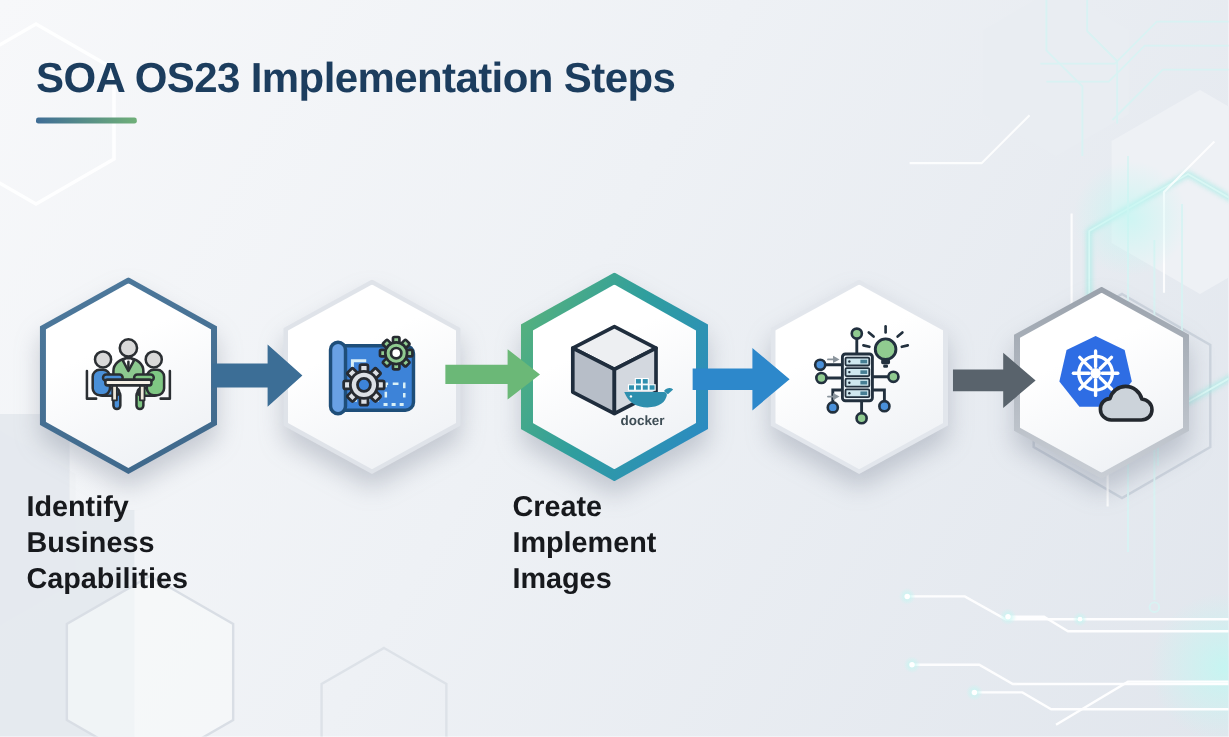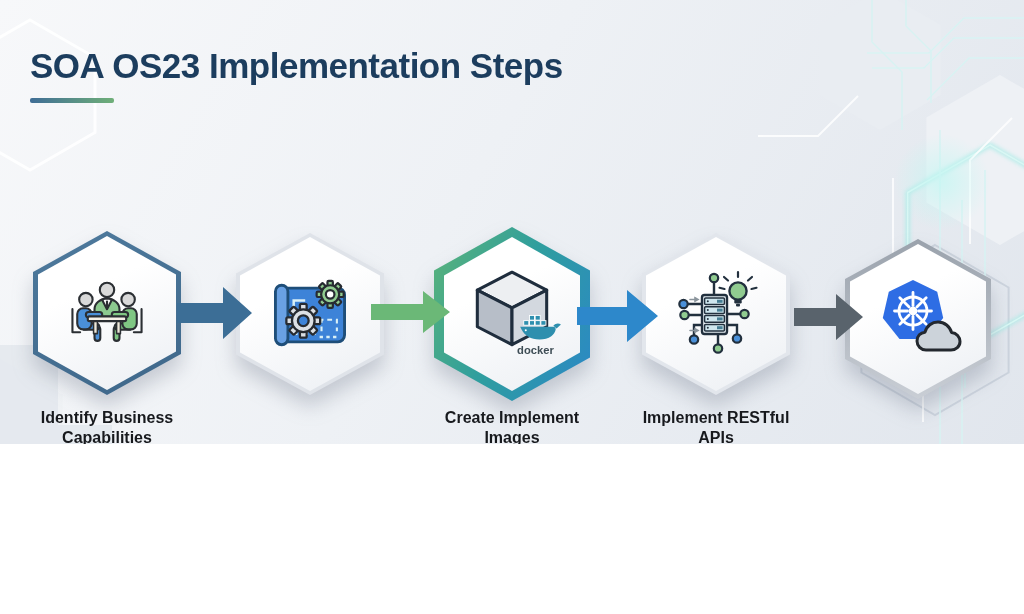--- a/index.html
+++ b/index.html
@@ -1,35 +1,35 @@
 <!DOCTYPE html>
 <html><head>
 <meta charset="utf-8">
 <style>
   html,body{margin:0;padding:0;}
   body{font-family:"Liberation Sans",sans-serif;}
-  .canvas{position:relative;width:1024px;height:444px;overflow:hidden;
+  .canvas{position:relative;width:1024px;height:614px;overflow:hidden;
     background:linear-gradient(120deg,#f7f8fa 0%,#eef1f5 45%,#e1e6ed 100%);}
   .bg{position:absolute;inset:0;pointer-events:none;}
   .hdr{position:absolute;left:30px;top:46px;}
   .title{margin:0;font-size:35px;font-weight:bold;color:#1c3d5e;letter-spacing:-.5px;}
   .underline{margin-top:12px;width:84px;height:5px;border-radius:2px;
     background:linear-gradient(90deg,#3f6d96,#6faf78);}
   .hex-wrap{position:absolute;filter:drop-shadow(0 12px 10px rgba(95,105,125,.30));}
   .hex{position:absolute;inset:0;clip-path:polygon(50% 0%,100% 25%,100% 75%,50% 100%,0% 75%,0% 25%);}
   .hex-in{position:absolute;clip-path:polygon(50% 0%,100% 25%,100% 75%,50% 100%,0% 75%,0% 25%);
     background:linear-gradient(155deg,#ffffff 35%,#edf0f4 95%);
     display:flex;align-items:center;justify-content:center;}
   .hex1 .hex{background:linear-gradient(160deg,#4e7a9d,#3e678a);} .hex1 .hex-in{inset:5px;}
   .hex2 .hex{background:#dfe3e9;} .hex2 .hex-in{inset:4px;}
   .hex3 .hex{background:linear-gradient(115deg,#5cb478 0%,#2f9e9e 48%,#2b87c8 100%);} .hex3 .hex-in{inset:10px;}
   .hex4 .hex{background:#e2e6ec;} .hex4 .hex-in{inset:4px;}
   .hex5 .hex{background:linear-gradient(180deg,#9aa2ac,#c9ced5);} .hex5 .hex-in{inset:5px;}
   .arrow{position:absolute;}
-  .lbl{position:absolute;width:170px;text-align:center;font-size:16px;font-weight:bold;
+  .lbl{position:absolute;width:170px;text-align:left;font-size:24px;font-weight:bold;
     color:#17191d;line-height:1.26;}
   svg text{font-family:"Liberation Sans",sans-serif;}
 </style>
 </head>
 <body>
 
 <div class="canvas">
 
   <svg class="bg" width="1024" height="614" viewBox="0 0 1024 614">
     <defs>
@@ -294,15 +294,14 @@
   </svg>
   <svg class="arrow" style="left:577px;top:288px;" width="82" height="56">
     <polygon points="0,19 50,19 50,2 81,28 50,54 50,37 0,37" fill="#2d88cb"></polygon>
   </svg>
   <svg class="arrow" style="left:794px;top:291px;" width="70" height="52">
     <polygon points="0,17 42,17 42,3 69,26 42,49 42,35 0,35" fill="#59636c"></polygon>
   </svg>
 
   <div class="lbl" style="left:22px;top:408px;">Identify Business Capabilities</div>
   <div class="lbl" style="left:427px;top:408px;">Create Implement Images</div>
-  <div class="lbl" style="left:631px;top:408px;">Implement RESTful APIs</div>
 
 </div>
 
 </body></html>

